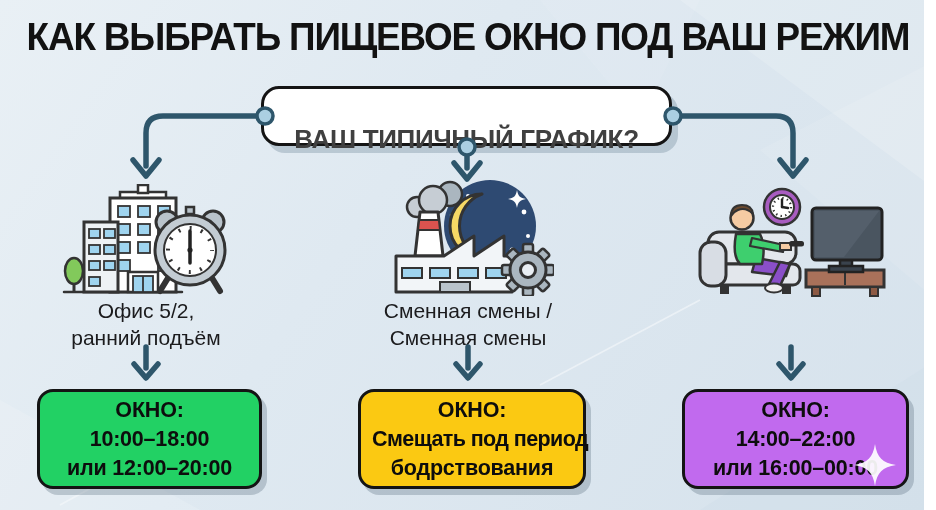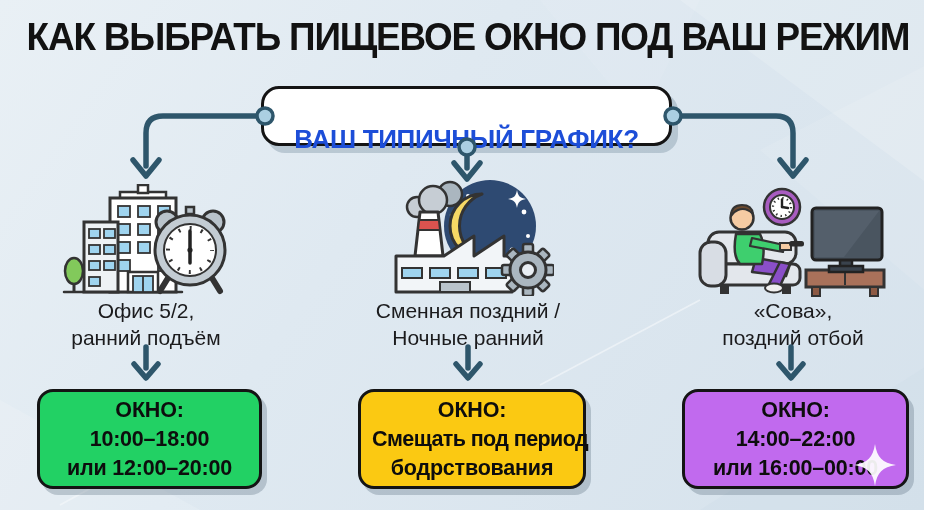--- a/index.html
+++ b/index.html
@@ -14,21 +14,21 @@
     font-size:38px;font-weight:700;letter-spacing:-1.2px;color:#121212;
     transform:scaleX(0.97);white-space:nowrap;
   }
   .flow-svg{position:absolute;inset:0;pointer-events:none;z-index:3;}
   .question-box{
     position:absolute;left:261px;top:86px;width:405px;height:54px;z-index:2;
     background:#ffffff;border:3.5px solid #141414;border-radius:18px;
     box-shadow:6px 7px 0 rgba(104,127,146,0.32);
     display:flex;align-items:center;justify-content:center;
   }
-  .question-text{font-size:26px;font-weight:700;color:#1d4ed8;letter-spacing:-0.3px;margin-top:47px;}
+  .question-text{font-size:26px;font-weight:700;color:#404040;letter-spacing:-0.3px;margin-top:47px;}
   .icon-wrap{position:absolute;z-index:2;}
   .col-label{
     position:absolute;top:297px;width:240px;text-align:center;z-index:2;
     font-size:21px;line-height:27px;color:#1b1b1d;
   }
   .window-box{
     position:absolute;top:389px;height:94px;z-index:2;
     border:3.5px solid #141414;border-radius:16px;
     box-shadow:5px 6px 0 rgba(71,94,110,0.28);
     display:flex;flex-direction:column;align-items:center;justify-content:center;
@@ -225,26 +225,22 @@
         <path d="M37,34 Q37,23 48,23 Q58,23 59,32 Q52,25 44,28 Q39,30 37,34 Z" fill="#6b4a2f" stroke="#333" stroke-width="2"></path>
       </g>
     </svg>
   </div>
 
   <div class="col-label" style="left:26px;text-align:center;">
     <div>Офис 5/2,</div>
     <div>ранний подъём</div>
   </div>
   <div class="col-label" style="left:348px;">
-    <div>Сменная поздний /</div>
-    <div>Ночные ранний</div>
-  </div>
-  <div class="col-label" style="left:673px;">
-    <div>«Сова»,</div>
-    <div>поздний отбой</div>
+    <div>Сменная смены /</div>
+    <div>Сменная смены</div>
   </div>
 
   <div class="window-box" style="left: 37px; width: 219px; background-color: rgb(34, 209, 100);">
     <div class="wline">ОКНО:</div>
     <div class="wline">10:00–18:00</div>
     <div class="wline">или 12:00–20:00</div>
   </div>
   <div class="window-box" style="left: 358px; width: 222px; background-color: rgb(251, 201, 18);">
     <div class="wline">ОКНО:</div>
     <div class="wline" style="letter-spacing:-0.6px;margin-left:16px;">Смещать под период</div>

